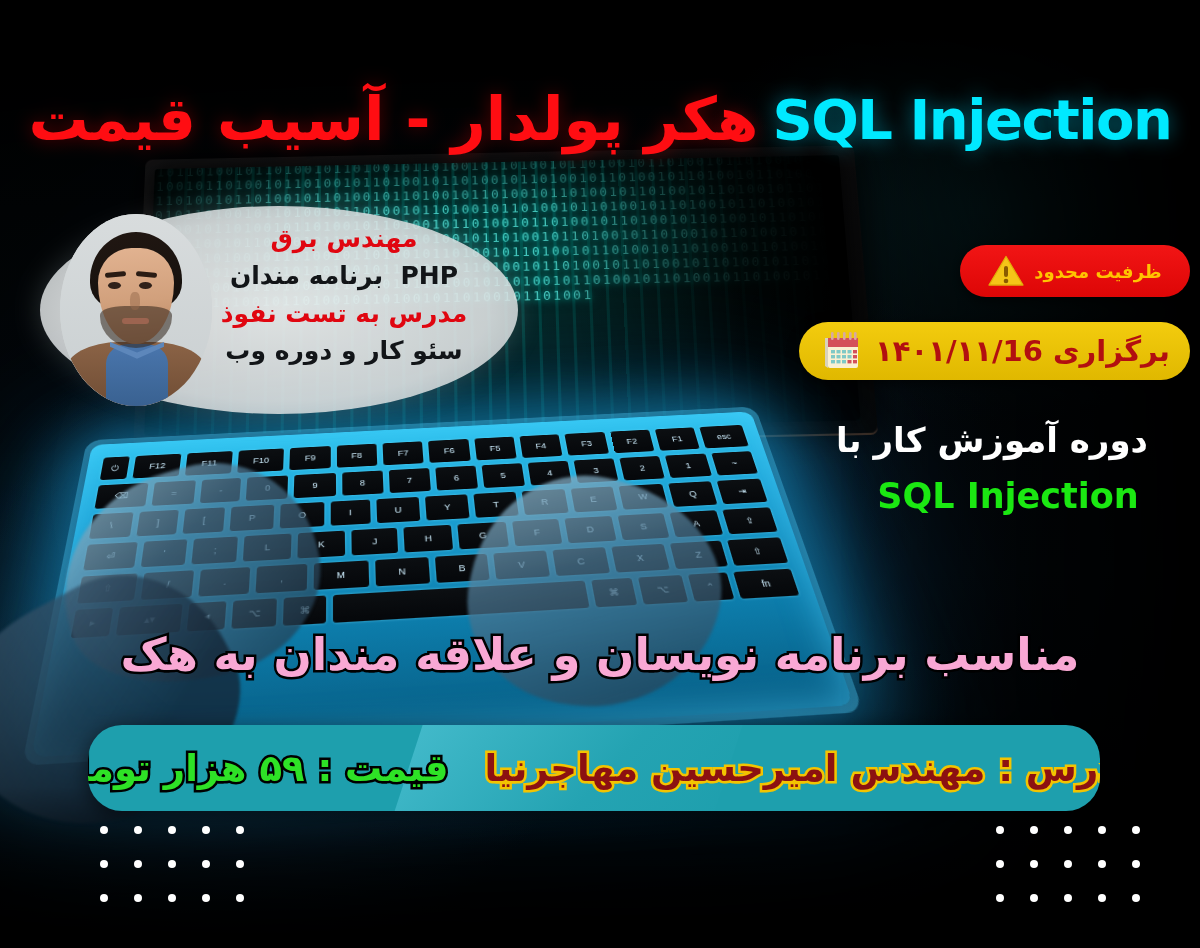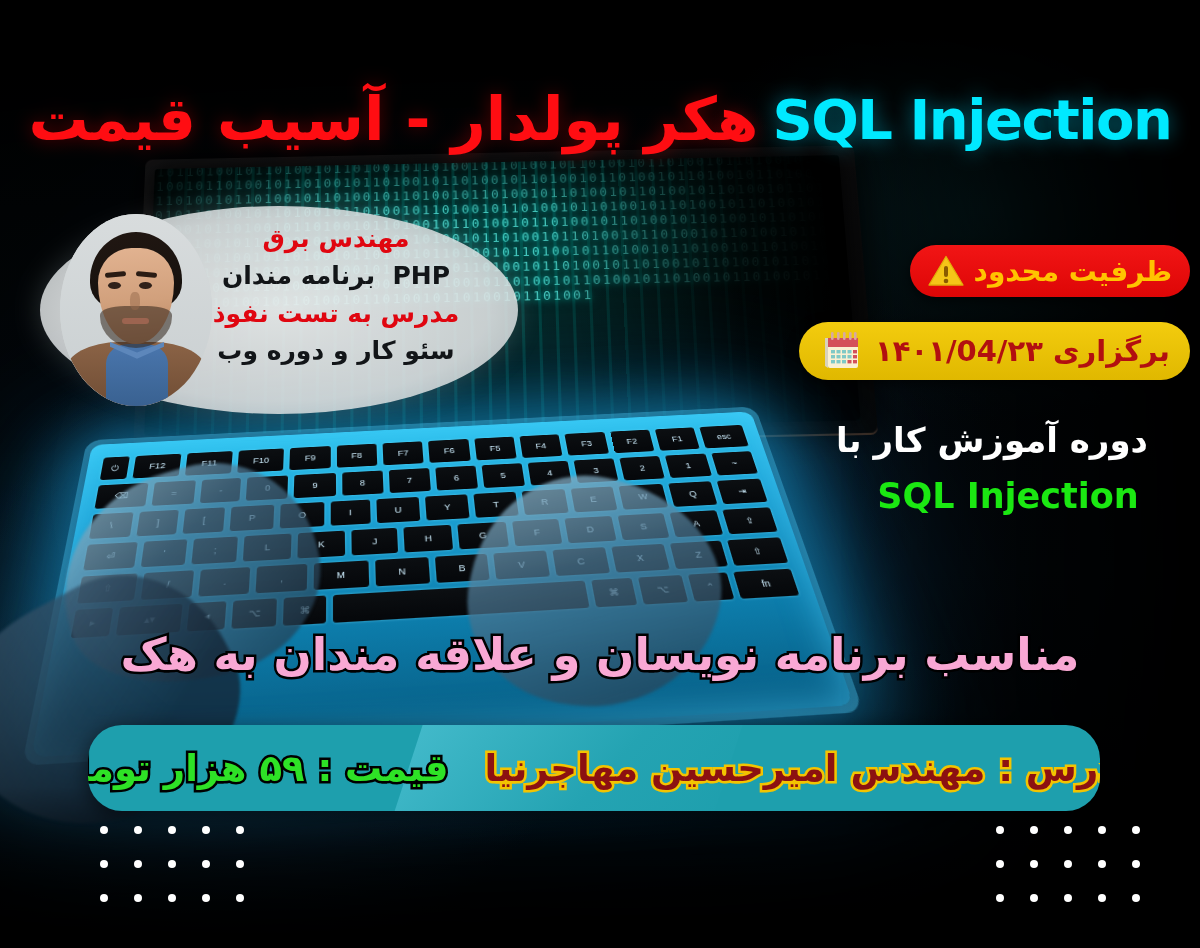--- a/index.html
+++ b/index.html
@@ -206,40 +206,40 @@
   .av-jacket{ position:absolute; left:6px; top:128px; width:140px; height:70px;
              background:linear-gradient(180deg,#8b6346 0%,#6d4b33 100%);
              border-radius:38% 38% 0 0 / 40% 40% 0 0; }
   .av-shirt{ position:absolute; left:46px; top:130px; width:62px; height:66px;
              background:linear-gradient(180deg,#4a76ad 0%,#38608f 100%);
              border-radius:36% 36% 0 0 / 30% 30% 0 0; }
   .av-collar{position:absolute; left:50px; top:128px; width:54px; height:22px;
              background:#5d87bb; clip-path:polygon(0 0,50% 48%,100% 0,100% 22%,50% 76%,0 22%); }
 
   .presenter-lines {
-    position:absolute; right:32px; top:14px; width:300px;
+    position:absolute; right:24px; top:14px; width:300px;
     direction:rtl; text-align:center;
   }
   .p-line { font-size:25px; font-weight:bold; line-height:1.49; white-space:nowrap; }
   .p-red  { color:#E00610; }
   .p-dark { color:#121518; }
   .p-line .ltr { direction:ltr; display:inline-block; }
 
   
   .badge-capacity {
     position:absolute; right:10px; top:245px;
     height:52px; min-width:230px;
     background:linear-gradient(180deg,#F21515 0%,#DD0606 100%);
     border-radius:26px;
     display:flex; align-items:center; justify-content:center; gap:10px;
     padding:0 18px;
     box-shadow:0 3px 12px rgba(0,0,0,0.6);
     direction:rtl;
   }
-  .badge-capacity .lbl { color:#FFC400; font-size:28px; font-weight:bold; white-space:nowrap; }
+  .badge-capacity .lbl { color:#FFC400; font-size:18px; font-weight:bold; white-space:nowrap; }
 
   .badge-date {
     position:absolute; right:10px; top:322px;
     height:58px; min-width:318px;
     background:linear-gradient(180deg,#F3CC0E 0%,#E0B800 100%);
     border-radius:29px;
     display:flex; align-items:center; justify-content:center; gap:12px;
     padding:0 20px;
     box-shadow:0 3px 12px rgba(0,0,0,0.6);
     direction:rtl;
@@ -459,21 +459,21 @@
     <div class="badge-capacity">
       <span class="lbl">ظرفیت محدود</span>
       <svg class="warn-icon" viewBox="0 0 36 32">
         <path d="M18 1.5 L35 30 L1 30 Z" fill="#F5C518" stroke="#E0AE08" stroke-width="1.3" stroke-linejoin="round"></path>
         <rect x="16" y="11" width="4" height="11" rx="2" fill="#8A5A00"></rect>
         <circle cx="18" cy="26" r="2.3" fill="#8A5A00"></circle>
       </svg>
     </div>
 
     <div class="badge-date">
-      <span class="lbl">برگزاری ۱۴۰۱/04/۲۳</span>
+      <span class="lbl">برگزاری ۱۴۰۱/۱۱/16</span>
       <svg class="cal-icon" viewBox="0 0 44 42">
         <path d="M6 8 L9 8 L9 38 L6 36 Z" fill="#D8D2BC"></path>
         <rect x="9" y="8" width="30" height="30" rx="2" fill="#FAF0D2"></rect>
         <rect x="9" y="8" width="30" height="9" fill="#D4505A"></rect>
         <g fill="#D8A9A0">
           <rect x="12" y="2" width="2.6" height="8" rx="1.3"></rect>
           <rect x="18" y="2" width="2.6" height="8" rx="1.3"></rect>
           <rect x="24" y="2" width="2.6" height="8" rx="1.3"></rect>
           <rect x="30" y="2" width="2.6" height="8" rx="1.3"></rect>
           <rect x="35" y="2" width="2.6" height="8" rx="1.3"></rect>

